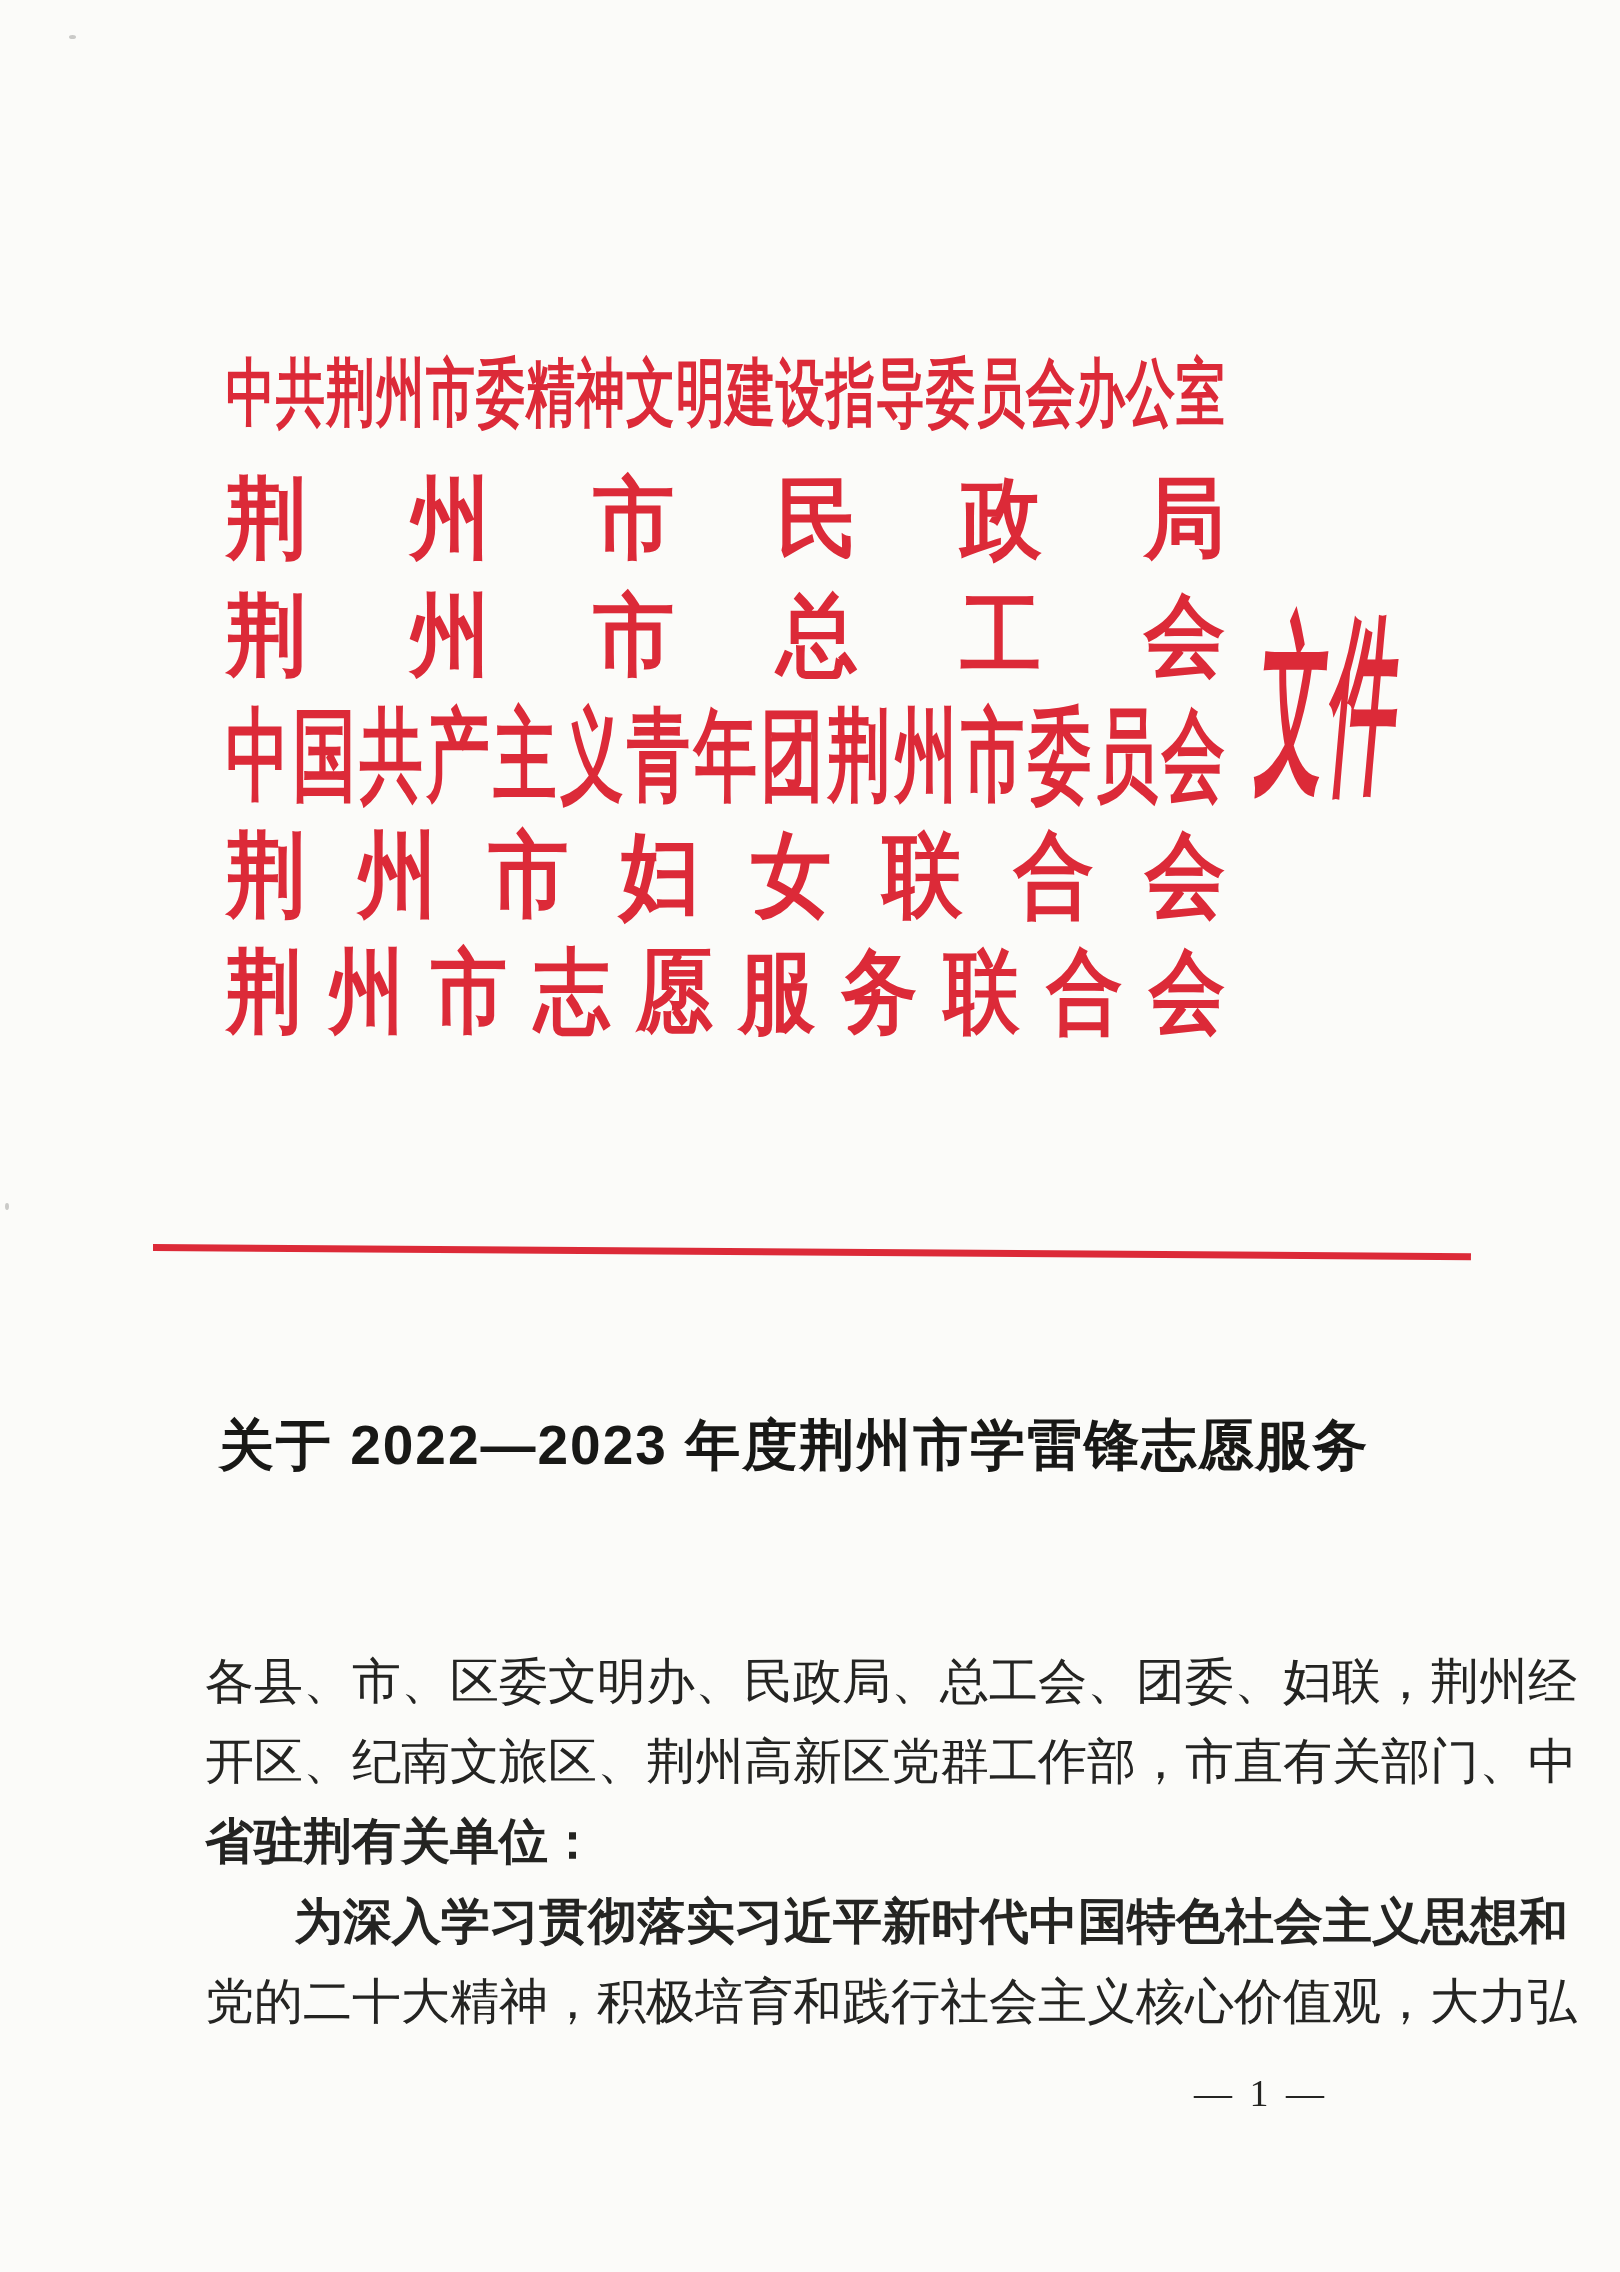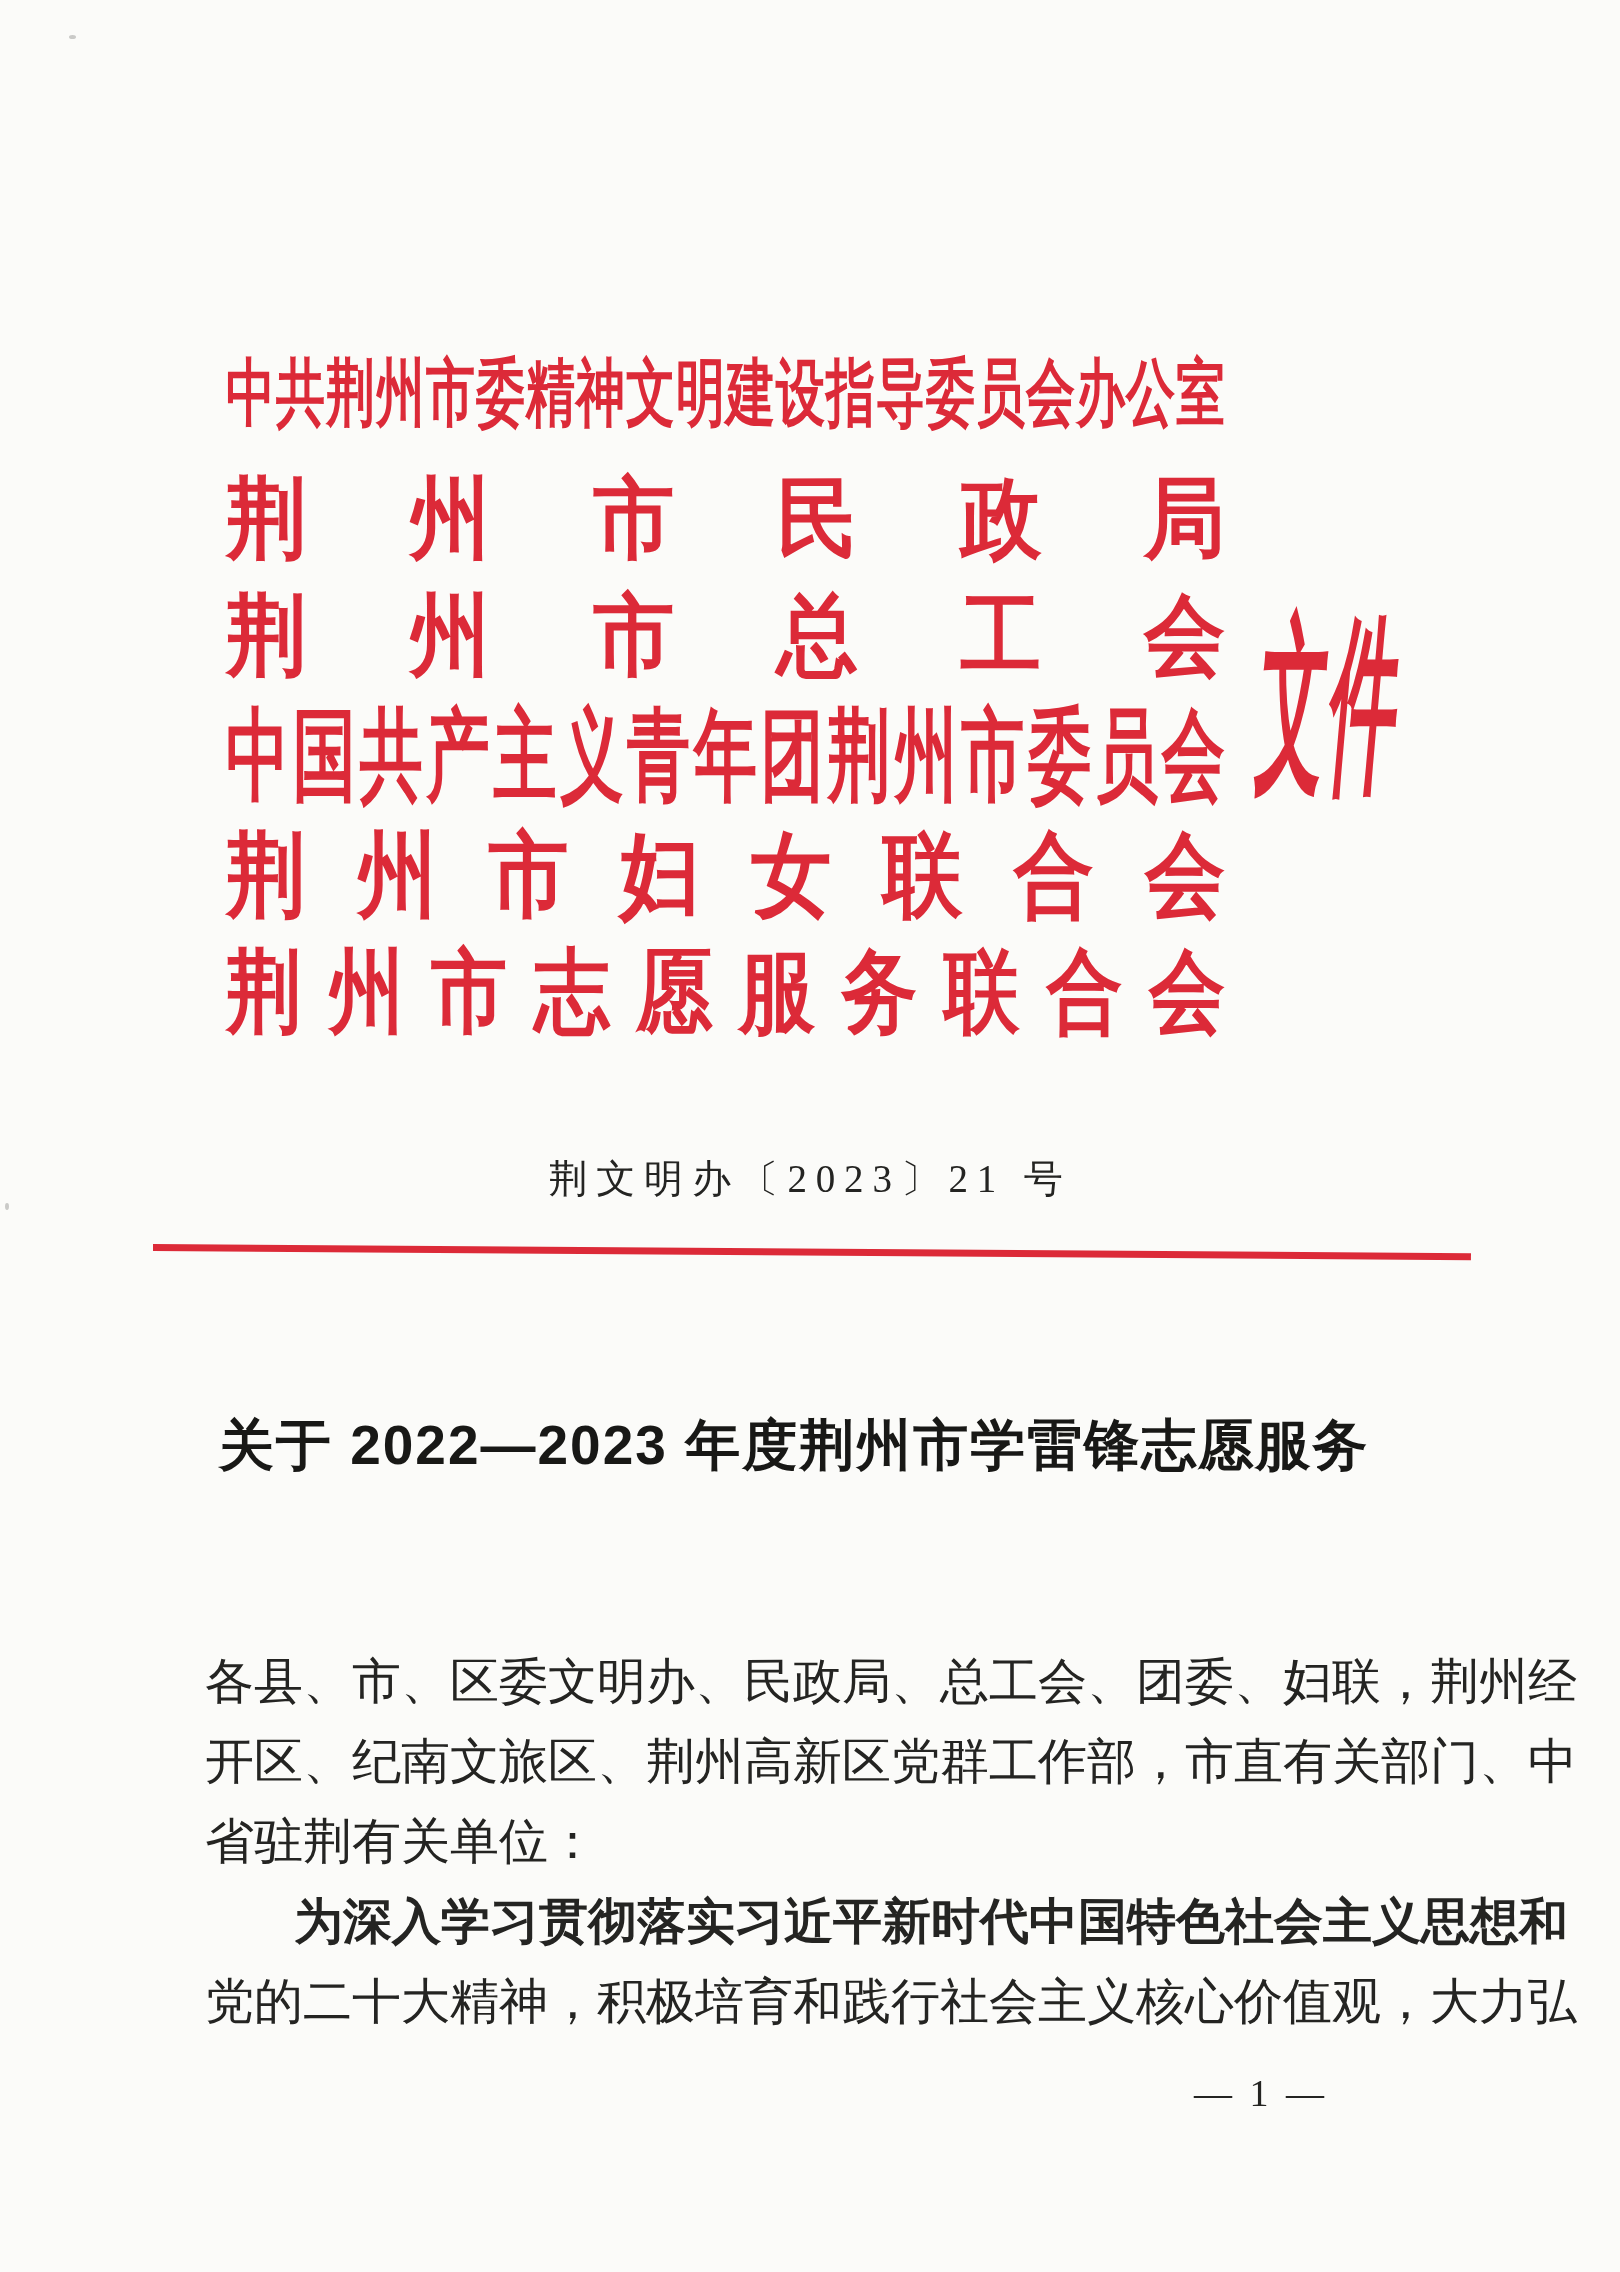--- a/index.html
+++ b/index.html
@@ -122,20 +122,21 @@
     color: var(--ink);
   }
   .body-line {
     height: 80px;
     text-align: justify;
     text-align-last: justify;
     white-space: nowrap;
   }
   .body-line.is-short {
     text-align-last: left;
+    font-weight: bold;
   }
   .body-line.is-indent {
     text-indent: 89px;
     font-weight: bold;
   }
 
   
   .page-number {
     position: absolute;
     top: 2071px;
@@ -240,21 +241,20 @@
       <span>联</span>
       <span>合</span>
       <span>会</span>
     </div>
 
   <div class="doc-type">
       <span>文</span>
       <span>件</span>
     </div>
 
-  <div class="doc-number">荆文明办〔2023〕21 号</div>
 
   <div class="red-rule"></div>
 
   <div class="title-block">
     <div>关于 2022—2023 年度荆州市学雷锋志愿服务</div>
   </div>
 
   <div class="body-text">
     <div class="body-line">各县、市、区委文明办、民政局、总工会、团委、妇联，荆州经</div>
     <div class="body-line">开区、纪南文旅区、荆州高新区党群工作部，市直有关部门、中</div>

